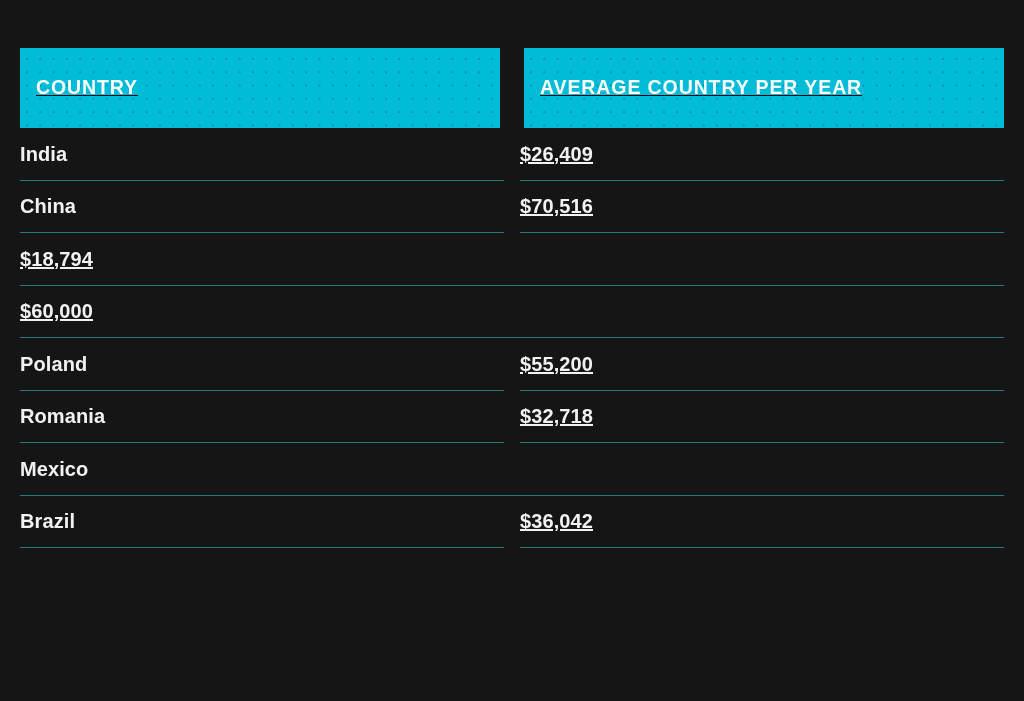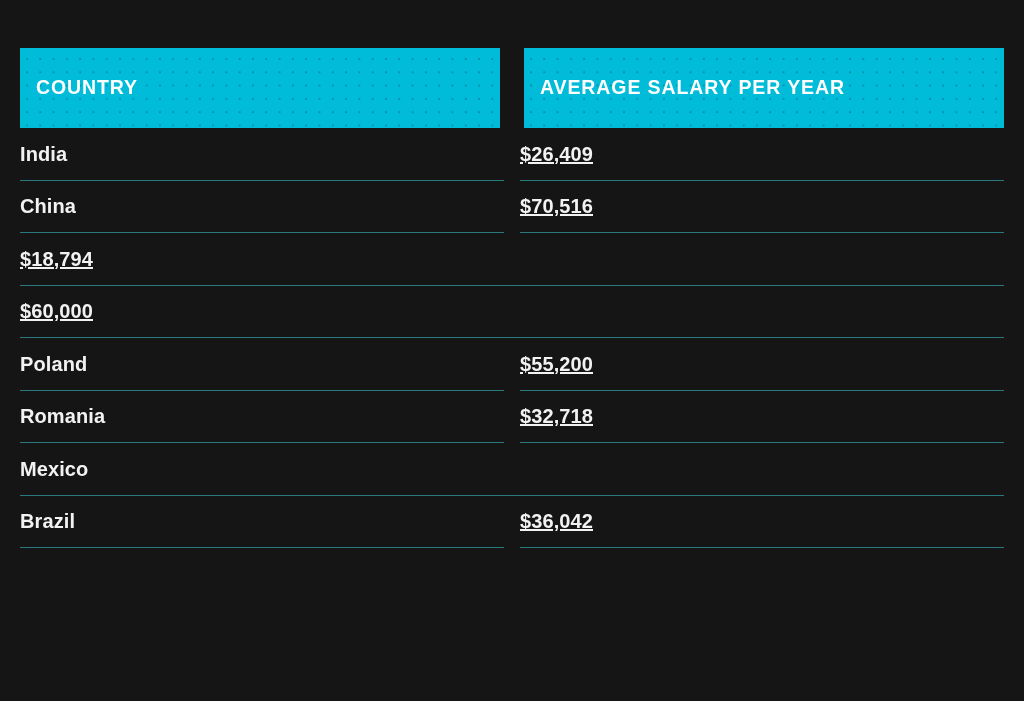--- a/index.html
+++ b/index.html
@@ -21,20 +21,21 @@
     left: 20px;
     top: 48px;
     width: 984px;
   }
 
   
   .header-row {
     display: flex;
     gap: 24px;
     height: 80px;
+    text-decoration: underline;
   }
   .col-header {
     flex: 1 1 0;
     background-color: #00bcd9;
     background-image:
       radial-gradient(circle at 1px 1px, rgba(0,0,0,0.22) 1px, transparent 1.2px);
     background-size: 13.3px 13.3px;
     background-position: 6px 10px;
     display: flex;
     align-items: center;
@@ -79,21 +80,21 @@
 </head>
 <body>
 
 <div class="table-wrap">
 
   <div class="header-row">
     <div class="col-header">
       <span class="col-header-label">COUNTRY</span>
     </div>
     <div class="col-header">
-      <span class="col-header-label">AVERAGE SALARY PER YEAR</span>
+      <span class="col-header-label">AVERAGE COUNTRY PER YEAR</span>
     </div>
   </div>
 
   <div class="body-rows">
       <div class="data-row">
         <div class="cell country">India</div>
         <div class="cell salary">$26,409</div>
       </div>
       <div class="data-row">
         <div class="cell country">China</div>

